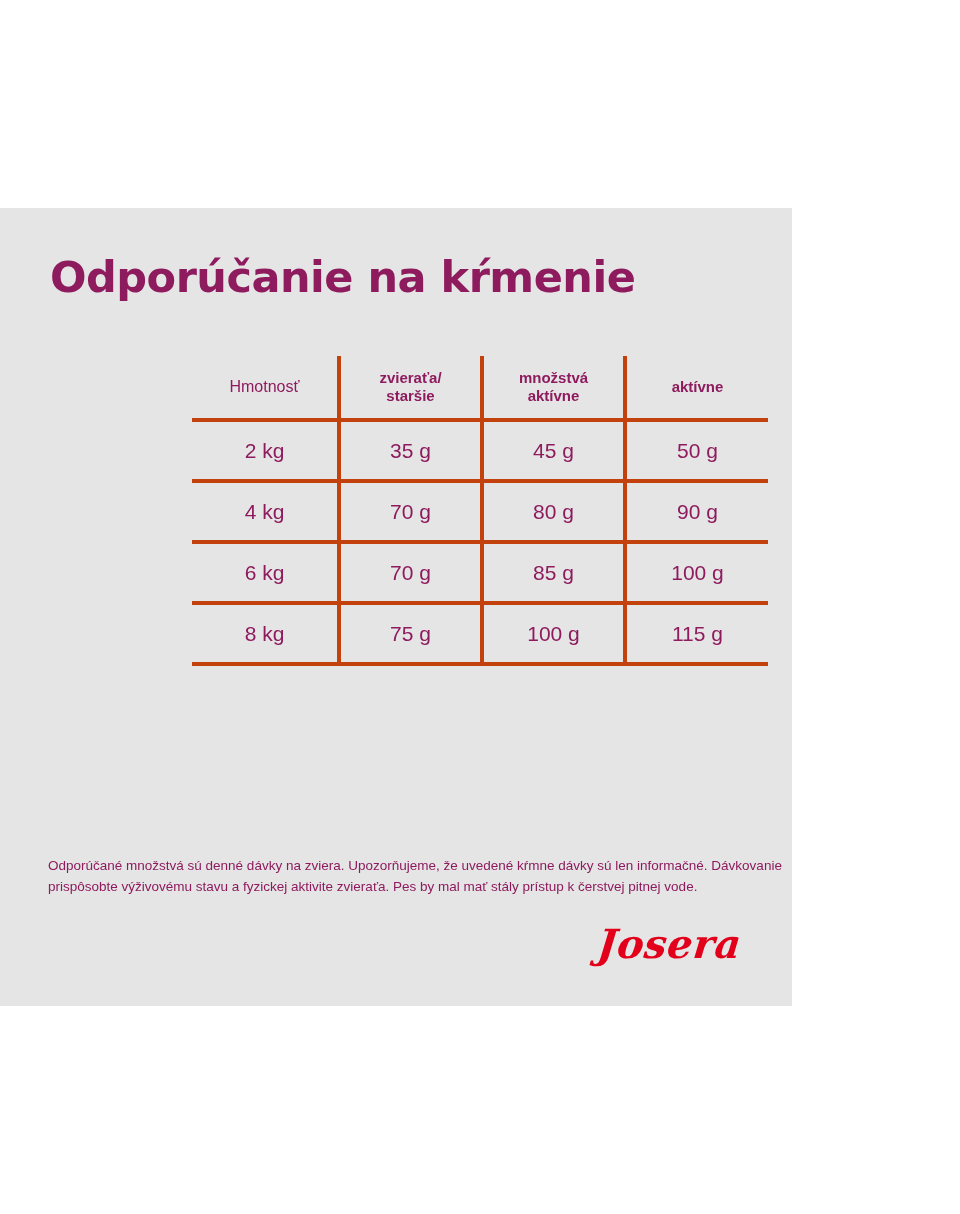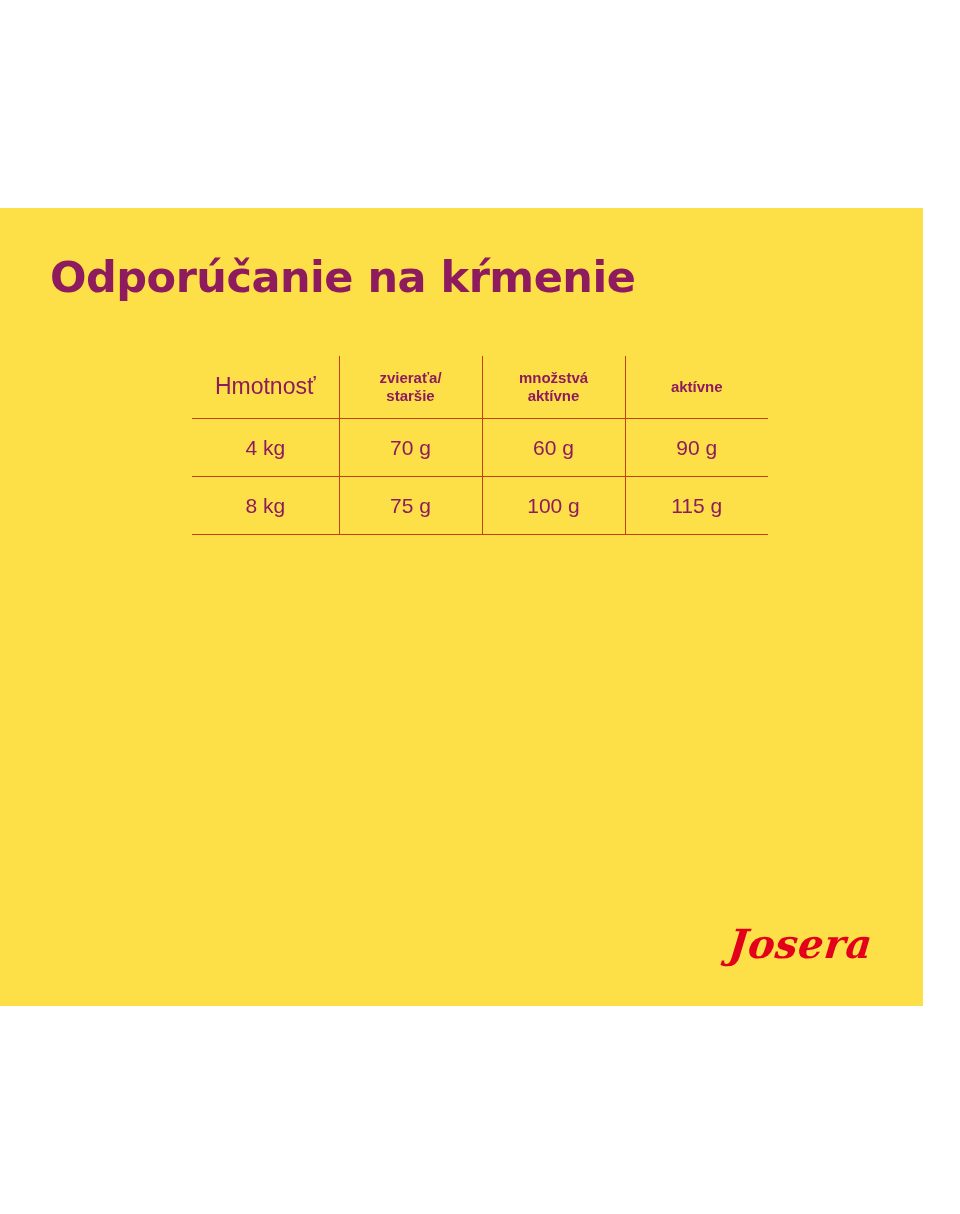--- a/index.html
+++ b/index.html
@@ -18,23 +18,23 @@
     position: relative;
     width: 960px;
     height: 1214px;
     background: #ffffff;
   }
 
   .panel {
     position: absolute;
     left: 0;
     top: 208px;
-    width: 923px;
+    width: 792px;
     height: 798px;
-    background: #fde047;
+    background: #e5e5e5;
   }
 
   .title {
     position: absolute;
     left: 50px;
     top: 44px;
     font-family: "DejaVu Sans", sans-serif;
     font-weight: bold;
     font-size: 43px;
     letter-spacing: -0.5px;
@@ -50,21 +50,21 @@
   }
 
   table.feed-table {
     border-collapse: collapse;
     width: 576px;
     table-layout: fixed;
   }
 
   table.feed-table th,
   table.feed-table td {
-    border: 1px solid #c2410c;
+    border: 4px solid #c2410c;
     text-align: center;
     color: #8e1b5e;
     padding: 0;
     height: 57px;
     vertical-align: middle;
   }
 
   
   table.feed-table tr > *:first-child {
     border-left: none;
@@ -77,21 +77,21 @@
   }
 
   table.feed-table thead th {
     font-size: 15px;
     font-weight: bold;
     line-height: 1.18;
     height: 62px;
   }
 
   table.feed-table thead th.weight-head {
-    font-size: 23px;
+    font-size: 16px;
     font-weight: normal;
     text-align: center;
   }
 
   table.feed-table tbody td {
     font-size: 21px;
     font-weight: normal;
   }
 
   col.c1 { width: 147px; }
@@ -147,32 +147,45 @@
             </th>
             <th>
               <span>množstvá</span><br>
               <span>aktívne</span>
             </th>
             <th>aktívne</th>
           </tr>
         </thead>
         <tbody>
           <tr>
+            <td>2 kg</td>
+            <td>35 g</td>
+            <td>45 g</td>
+            <td>50 g</td>
+          </tr>
+          <tr>
             <td>4 kg</td>
             <td>70 g</td>
-            <td>60 g</td>
+            <td>80 g</td>
             <td>90 g</td>
+          </tr>
+          <tr>
+            <td>6 kg</td>
+            <td>70 g</td>
+            <td>85 g</td>
+            <td>100 g</td>
           </tr>
           <tr>
             <td>8 kg</td>
             <td>75 g</td>
             <td>100 g</td>
             <td>115 g</td>
           </tr>
         </tbody>
       </table>
     </div>
 
+    <div class="note">Odporúčané množstvá sú denné dávky na zviera. Upozorňujeme, že uvedené kŕmne dávky sú len informačné. Dávkovanie prispôsobte výživovému stavu a fyzickej aktivite zvieraťa. Pes by mal mať stály prístup k čerstvej pitnej vode.</div>
 
     <div class="logo">Josera</div>
 
   </div>
 </div>
 
 </body></html>

